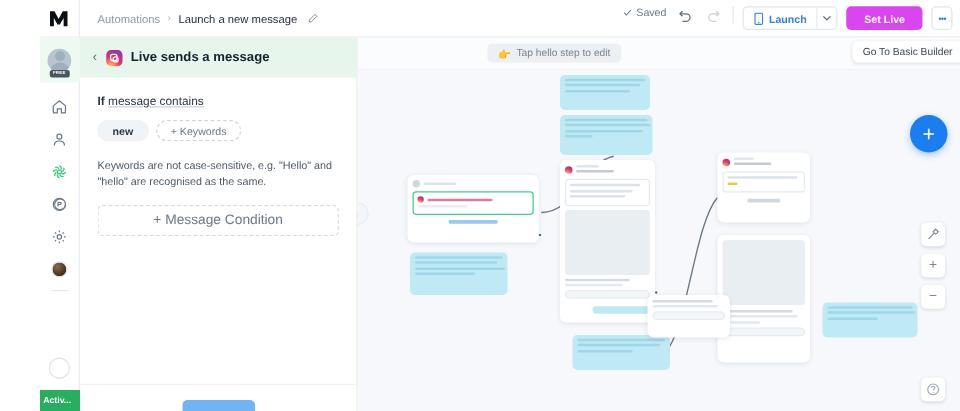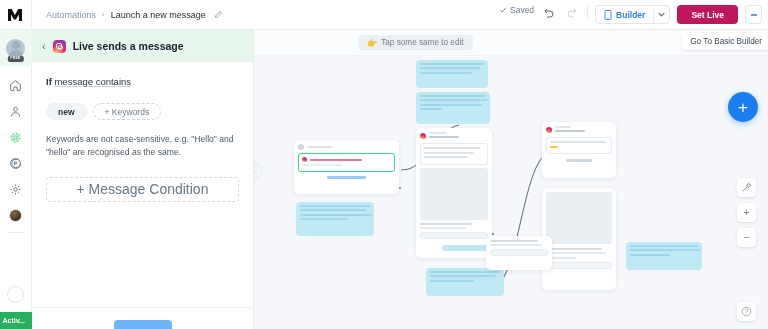--- a/index.html
+++ b/index.html
@@ -1,21 +1,21 @@
 <!DOCTYPE html>
 <html><head>
 <meta charset="utf-8">
 <style>
   * { box-sizing: border-box; margin: 0; padding: 0; }
   html, body {
     width: 768px; height: 329px;
     font-family: "Liberation Sans", sans-serif;
     background: #ffffff; overflow: hidden;
   }
-  #app { position: relative; width: 768px; height: 329px; display: flex; }
+  #app { position: relative; width: 768px; height: 329px; display: flex; padding-left: 32px; }
 
   
   .rail {
     width: 32px; height: 329px; background: #ffffff;
     border-right: 1px solid #e9edf2;
     display: flex; flex-direction: column; align-items: center;
     flex: 0 0 32px; position: relative; z-index: 40;
   }
   .rail-logo {
     width: 32px; height: 30px; display: flex; align-items: center; justify-content: center;
@@ -95,21 +95,21 @@
   }
   .preview-btn {
     display: flex; align-items: center; gap: 4px; padding: 0 8px; height: 100%;
     font-size: 8.5px; color: #2f80ed; font-weight: 600; cursor: pointer;
   }
   .preview-caret {
     width: 16px; height: 100%; display: flex; align-items: center; justify-content: center;
     border-left: 1px solid #e6ebf0; cursor: pointer;
   }
   .setlive {
-    height: 19px; background: #be185d; color: #fff; font-size: 8.5px; font-weight: 700;
+    height: 19px; background: #d946ef; color: #fff; font-size: 8.5px; font-weight: 700;
     border-radius: 4px; display: flex; align-items: center; justify-content: center;
     padding: 0 14px; cursor: pointer; border: none;
   }
   .kebab {
     width: 17px; height: 19px; border: 1px solid #e0e6ec; border-radius: 4px;
     display: flex; align-items: center; justify-content: center; cursor: pointer; background:#fff;
   }
   .kebab i { display:block; width:2px; height:2px; border-radius:50%; background:#2f80ed; margin:1px 0; }
 
   
@@ -134,37 +134,37 @@
     width: 6.5px; height: 6.5px; border: 1.1px solid #fff; border-radius: 2px;
     display:block; position: relative;
   }
   .ig-ico span::after {
     content:""; position:absolute; left:1.2px; top:1.2px; width:2.6px; height:2.6px;
     border:1px solid #fff; border-radius:50%;
   }
   .panel-title { font-size: 10.5px; font-weight: 700; color: #16202b; }
 
   .panel-body { flex: 1; padding: 14px 14px 0; overflow: hidden; }
-  .cond-label { font-size: 9.5px; color: #2b3744; margin-bottom: 16px; }
+  .cond-label { font-size: 9.5px; color: #2b3744; margin-bottom: 9px; }
   .cond-label b { font-weight: 700; }
   .cond-label u { text-decoration: underline; text-decoration-color: #c9d2da; }
   .chips { display: flex; gap: 6px; align-items: center; margin-bottom: 13px; }
   .chip {
     height: 17px; border-radius: 9px; display: flex; align-items: center; padding: 0 11px;
     font-size: 8.5px; font-weight: 700; color: #2b3744; background: #f1f4f7;
     border: 1px solid #eef1f5; cursor: pointer;
   }
   .chip.add {
     background: #fff; border: 1px dashed #cdd6de; color: #6b7885; font-weight: 400;
   }
-  .hint { font-size: 8.6px; line-height: 1.5; color: #4c5965; margin-bottom: 18px; }
+  .hint { font-size: 8.6px; line-height: 1.5; color: #4c5965; margin-bottom: 12px; }
   .dashed-btn {
     height: 25px; border: 1px dashed #d2dae1; border-radius: 4px; background: #fff;
     display: flex; align-items: center; justify-content: center;
-    font-size: 14px; color: #6b7885; cursor: pointer;
+    font-size: 11px; color: #6b7885; cursor: pointer;
   }
   .panel-foot {
     height: 22px; border-top: 1px solid #eef1f5; background:#fff;
     display: flex; align-items: flex-end; justify-content: center; flex: 0 0 22px;
   }
   .foot-btn {
     width: 58px; height: 9px; border-radius: 4px 4px 0 0; background: #6fb5f5;
   }
 
   
@@ -346,21 +346,21 @@
           </svg>
         </span>
         <span class="vdiv"></span>
 
         <div class="preview-grp">
           <div class="preview-btn">
             <svg width="8" height="10" viewBox="0 0 14 20" fill="none" stroke="#2f80ed" stroke-width="1.8">
               <rect x="1" y="1" width="12" height="18" rx="2"></rect>
                 <path d="M6 16.2h2"></path>
             </svg>
-            <span>Builder</span>
+            <span>Launch</span>
           </div>
           <div class="preview-caret">
             <svg width="7" height="5" viewBox="0 0 10 6" fill="none" stroke="#5c6b7a" stroke-width="1.6">
                 <path d="M1 1l4 4 4-4"></path>
               </svg>
           </div>
         </div>
 
         <button class="setlive">Set Live</button>
 
@@ -404,21 +404,21 @@
         </div>
       </section>
 
       <section class="canvas">
 
         <div class="collapse-handle">‹</div>
 
         <div class="canvas-topbar">
           <div class="tap-pill">
             <span>👉</span>
-            <span>Tap some same to edit</span>
+            <span>Tap hello step to edit</span>
           </div>
           <div class="basic-builder">Go To Basic Builder</div>
         </div>
 
         <div class="flow blurwrap">
 
           <svg style="position:absolute;inset:0" width="100%" height="100%">
             <path d="M147 140 C175 140 180 100 205 95" stroke="#6b7885" stroke-width="1.1" fill="none"></path>
             <path d="M240 255 C262 255 268 150 288 128" stroke="#6b7885" stroke-width="1.1" fill="none"></path>
           </svg>

